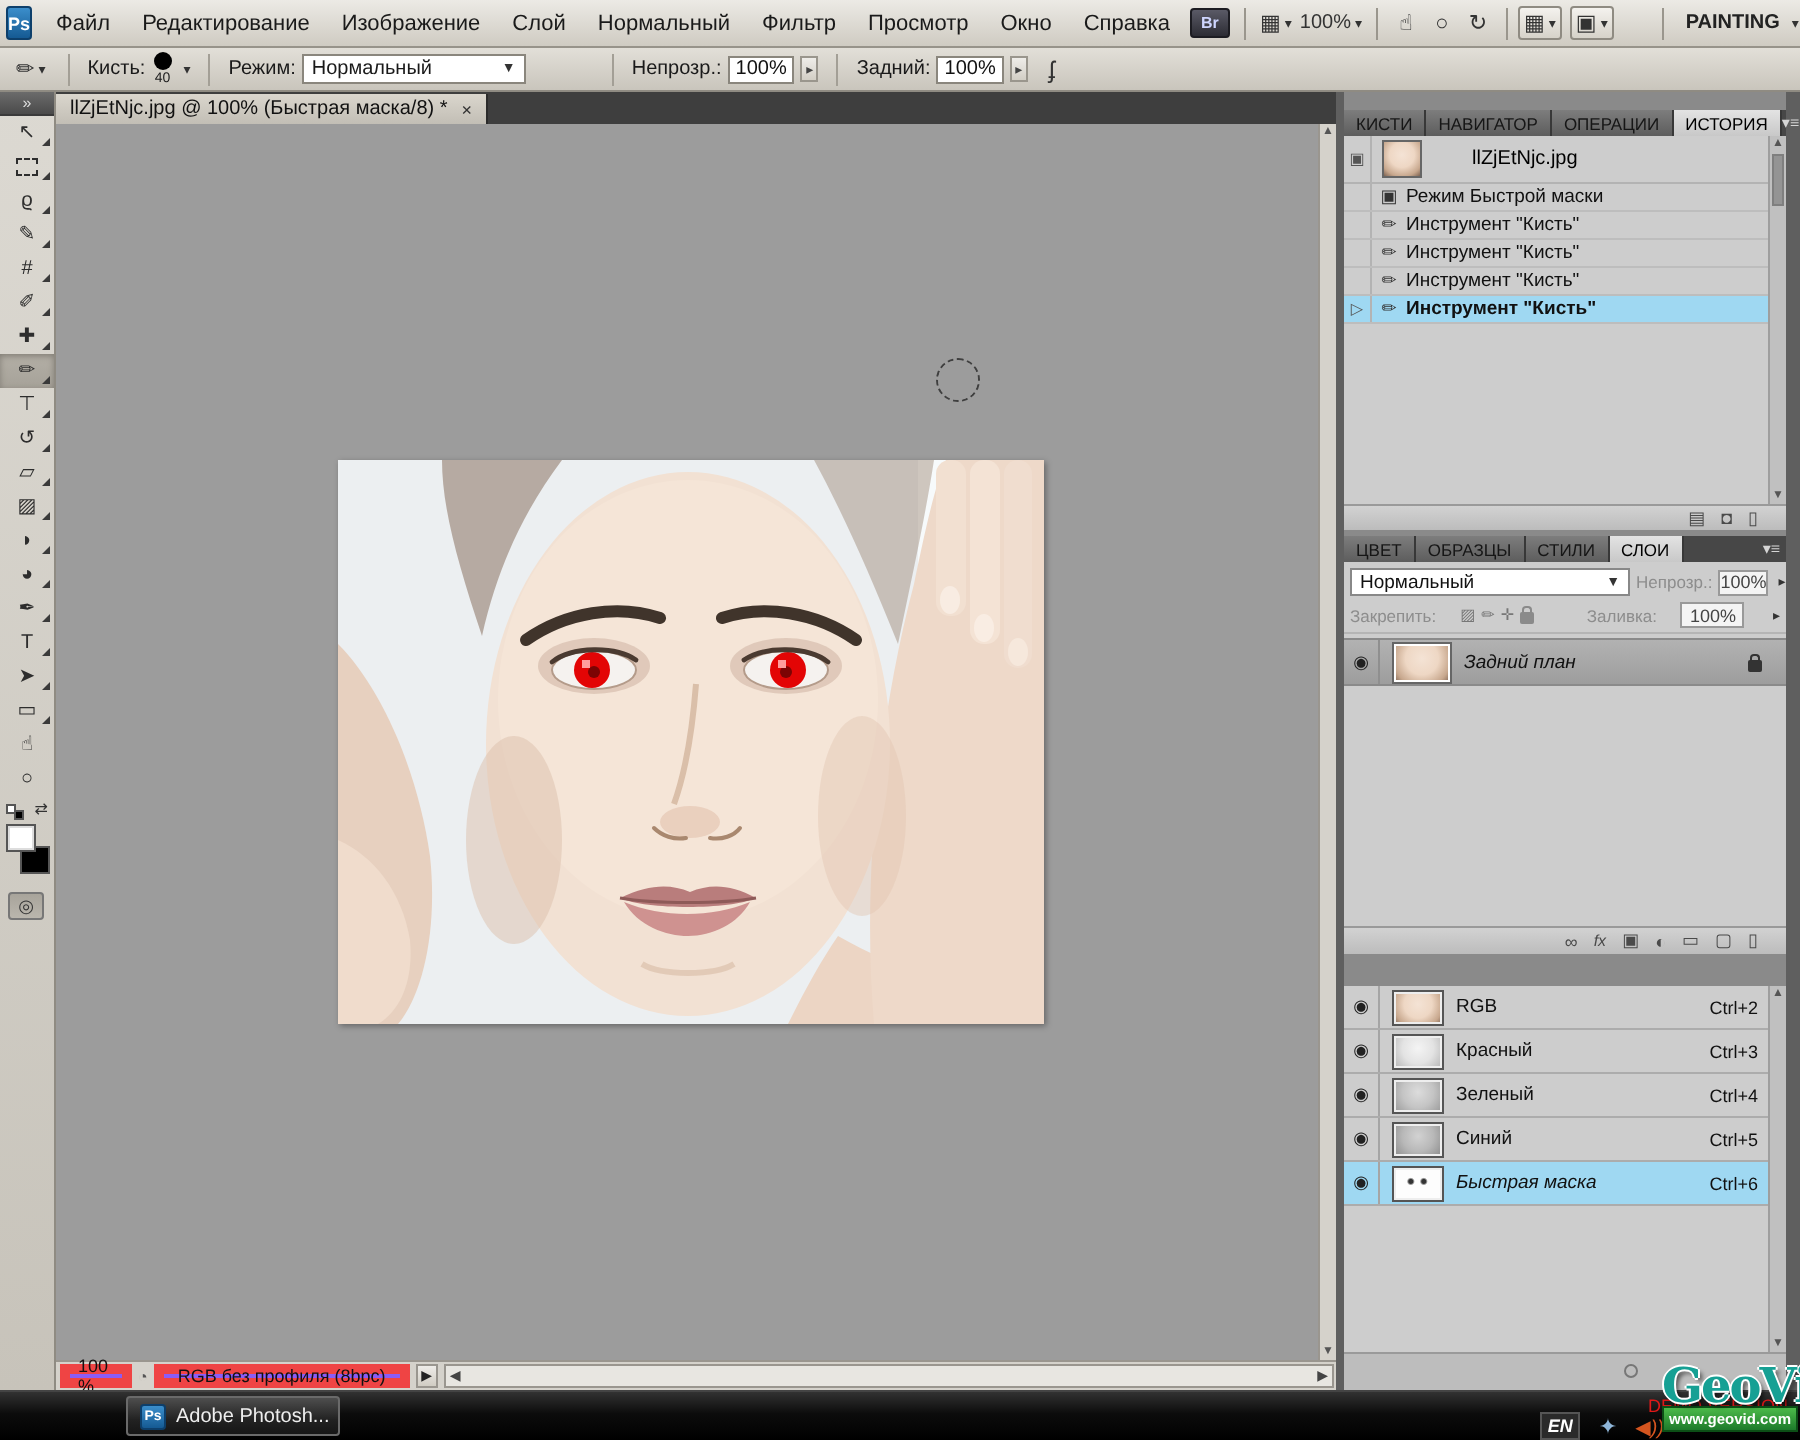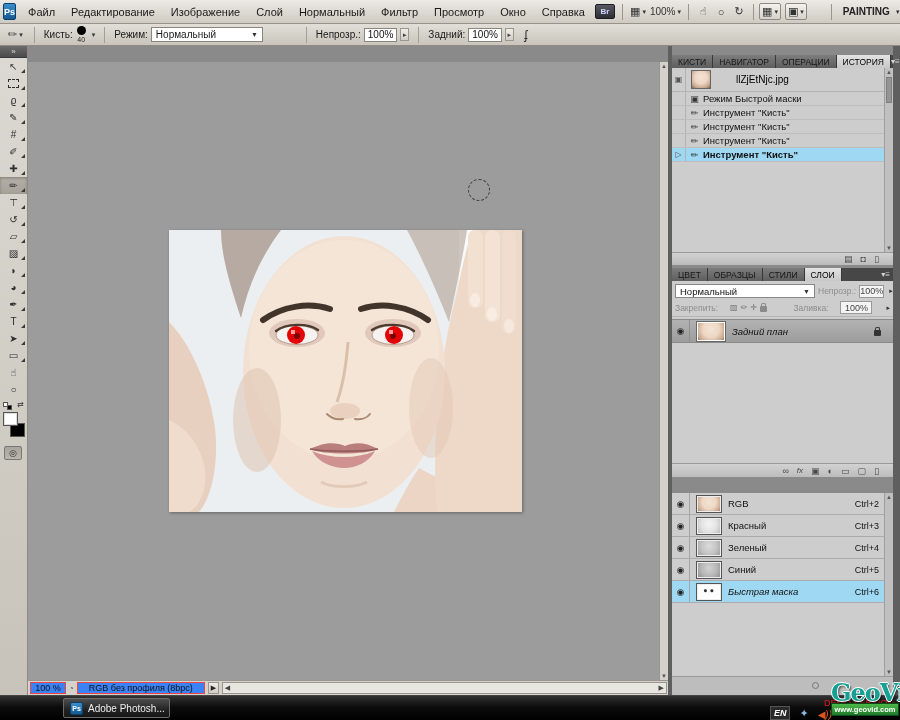--- a/index.html
+++ b/index.html
@@ -77,21 +77,21 @@
   .canvas{position:absolute;left:0;top:16px;width:631px;bottom:15px;background:#9c9c9c;overflow:hidden;}
   .vscroll{position:absolute;right:0;top:16px;bottom:15px;width:9px;background:#d5d2cb;
     border-left:1px solid #9a968f;font-size:6px;color:#555;text-align:center;}
   .vscroll .up{position:absolute;top:1px;left:0;right:0;}
   .vscroll .dn{position:absolute;bottom:1px;left:0;right:0;}
   .photo{position:absolute;left:141px;top:168px;width:353px;height:282px;box-shadow:1px 1px 3px rgba(0,0,0,.35);}
   .cursor-circle{position:absolute;left:440px;top:117px;width:22px;height:22px;border-radius:50%;
     border:1px dashed #3f3f3f;}
   .statusbar{position:absolute;left:0;right:0;bottom:0;height:15px;background:#d5d2cb;
     border-top:1px solid #9a968f;display:flex;align-items:center;font-size:9px;color:#111;gap:3px;padding-left:2px;}
-  .sb-box{background:#3b82f6;border:1px solid #ef4444;height:12px;display:flex;align-items:center;
+  .sb-box{background:#8b5cf6;border:5px solid #ef4444;height:12px;display:flex;align-items:center;
     padding:0 4px;}
   .sb-prof{width:128px;justify-content:center;}
   .sb-arrow{font-size:7px;color:#222;border:1px solid #9a968f;background:linear-gradient(#eeece8,#d0ccc3);
     height:12px;width:11px;display:flex;align-items:center;justify-content:center;}
   .hscroll{flex:1;height:12px;background:#e8e6e1;border:1px solid #9a968f;position:relative;margin-right:1px;}
   .hscroll .lt{position:absolute;left:2px;top:1px;font-size:7px;color:#444;}
   .hscroll .rt{position:absolute;right:2px;top:1px;font-size:7px;color:#444;}
 
   
   .dock{position:absolute;left:668px;top:46px;right:0;bottom:0;background:#5f5f5f;}
@@ -345,20 +345,26 @@
             <span class="b"></span>
           </div>
         <div class="mini-swap">⇄</div>
         <div class="fg-swatch"></div>
         <div class="bg-swatch"></div>
         <div class="qmask-btn">◎</div>
       </div>
     </div>
 
     <div class="docarea">
+      <div class="tabbar">
+        <div class="doctab">
+          <span>llZjEtNjc.jpg @ 100% (Быстрая маска/8) *</span>
+          <span class="close">×</span>
+        </div>
+      </div>
 
       <div class="canvas">
 
         <div class="photo">
           <svg width="353" height="282" viewBox="0 0 353 282" xmlns="http://www.w3.org/2000/svg">
             <rect x="0" y="0" width="353" height="282" fill="#eceff1"></rect>
             <rect x="290" y="0" width="63" height="282" fill="#f7fafb"></rect>
 
             <path d="M250,238 C285,258 320,266 353,268 L353,282 L225,282 C233,266 241,251 250,238 Z" fill="#ecd5c4"></path>
 

